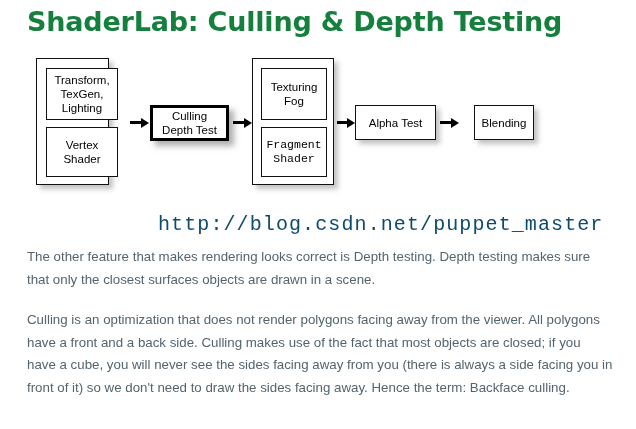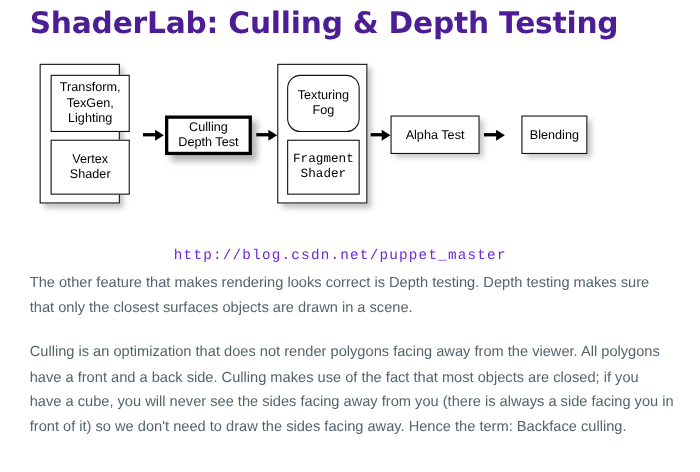--- a/index.html
+++ b/index.html
@@ -18,21 +18,21 @@
 
   
   .page-title {
     position: absolute;
     left: 27px;
     top: 6px;
     font-family: "DejaVu Sans", sans-serif;
     font-size: 27px;
     font-weight: 700;
     letter-spacing: -0.2px;
-    color: #4c1d95;
+    color: #15803d;
     white-space: nowrap;
   }
 
   
   .diagram {
     position: absolute;
     left: 0;
     top: 50px;
     width: 636px;
     height: 155px;
@@ -60,21 +60,21 @@
     font-family: "Liberation Sans", sans-serif;
     font-size: 11.5px;
     line-height: 14px;
     color: #000000;
   }
   .stage-group.g1 .sub-box { left: 9px; width: 72px; }
   .stage-group.g1 .sub-box.a { top: 9px;  height: 52px; }
   .stage-group.g1 .sub-box.b { top: 68px; height: 50px; }
 
   .stage-group.g2 .sub-box { left: 8px; width: 66px; }
-  .stage-group.g2 .sub-box.a { top: 9px;  height: 52px; border-radius: 12px; }
+  .stage-group.g2 .sub-box.a { top: 9px;  height: 52px; }
   .stage-group.g2 .sub-box.b { top: 68px; height: 50px; }
 
   .box {
     position: absolute;
     box-sizing: border-box;
     background: #ffffff;
     border: 1.5px solid #111111;
     display: flex;
     align-items: center;
     justify-content: center;
@@ -114,25 +114,24 @@
   .arrow.a2 { left: 233px; top: 71px; width: 12px; }
   .arrow.a3 { left: 337px; top: 71px; width: 11px; }
   .arrow.a4 { left: 440px; top: 71px; width: 12px; }
 
   
   .watermark {
     position: absolute;
     left: 158px;
     top: 213px;
     font-family: "Liberation Mono", "DejaVu Sans Mono", monospace;
-    font-size: 13px;
+    font-size: 20px;
     letter-spacing: 1.1px;
-    color: #6d28d9;
+    color: #0c4a6e;
     white-space: nowrap;
-    margin-top: 11px;
   }
 
   
   .body-copy {
     position: absolute;
     left: 27px;
     top: 246px;
     width: 586px;
   }
   .body-copy p {

